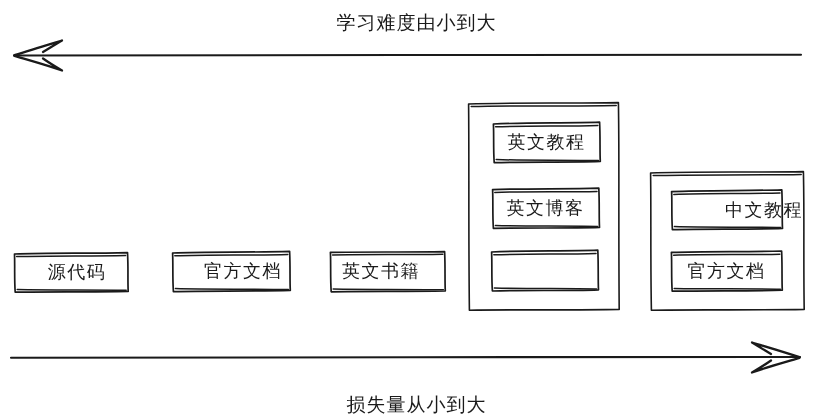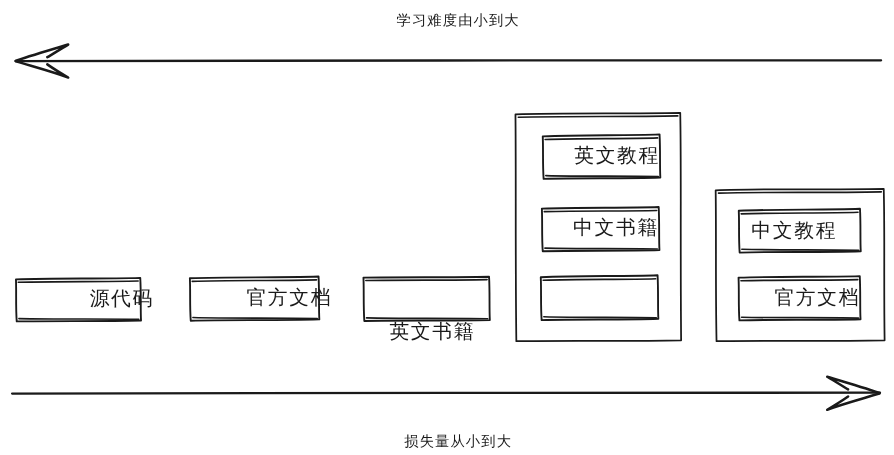--- a/index.html
+++ b/index.html
@@ -14,21 +14,21 @@
     position: relative;
     width: 813px;
     height: 414px;
     background: #ffffff;
     overflow: hidden;
   }
 
   
   .axis-label {
     position: absolute;
-    font-size: 13px;
+    font-size: 19px;
     color: #1a1a1a;
     letter-spacing: 1px;
     white-space: nowrap;
     text-align: center;
     font-family: "DejaVu Sans", "Liberation Sans", sans-serif;
     padding-left: 20px;
   }
   #top-label { left: 0; right: 0; top: 10px; }
   #bottom-label { left: 0; right: 0; top: 392px; }
 
@@ -52,21 +52,21 @@
   #sketch .box-line-thin { stroke-width: 1.5; }
   #sketch .group-line { stroke-width: 1.6; }
 
   
   .node-text {
     position: absolute;
     font-size: 18px;
     color: #1a1a1a;
     letter-spacing: 1.5px;
     white-space: nowrap;
-    text-align: right;
+    text-align: center;
     line-height: 1;
     font-family: "DejaVu Sans", "Liberation Sans", sans-serif;
   }
 
   
   .hit {
     position: absolute;
     background: transparent;
   }
 </style>
@@ -180,28 +180,28 @@
       <path class="stroke box-line-thin" d="M 673.6,255.2 C 709,254.2 748,255.0 779.8,254.2"></path>
       <path class="stroke box-line-thin" d="M 674.2,288.4 C 709,289.2 748,288.4 780.4,289.2"></path>
     </g>
 
   </svg>
 
   <div class="node-text" style="left:14px; top:263px; width:126px;">源代码</div>
 
   <div class="node-text" style="left:172px; top:262px; width:118px;padding-left:12px;">官方文档</div>
 
-  <div class="node-text" style="left:330px; top:262px; width:102px;margin-top:31px;">英文书籍</div>
+  <div class="node-text" style="left:330px; top:262px; width:102px;">英文书籍</div>
 
   <div class="node-text" style="left:493px; top:133px; width:107px;">英文教程</div>
 
-  <div class="node-text" style="left:492px; top:199px; width:107px;">中文书籍</div>
-
-
-  <div class="node-text" style="left:671px; top:201px; width:90px;">中文教程</div>
+  <div class="node-text" style="left:492px; top:199px; width:107px;">英文博客</div>
+
+
+  <div class="node-text" style="left:671px; top:201px; width:90px;padding-left:48px;">中文教程</div>
 
   <div class="node-text" style="left:671px; top:262px; width:111px;">官方文档</div>
 
   <div class="hit" style="left:14px;  top:252px; width:115px; height:41px;"></div>
   <div class="hit" style="left:172px; top:251px; width:119px; height:41px;"></div>
   <div class="hit" style="left:330px; top:251px; width:116px; height:41px;"></div>
   <div class="hit" style="left:493px; top:122px; width:108px; height:41px;"></div>
   <div class="hit" style="left:492px; top:188px; width:108px; height:41px;"></div>
   <div class="hit" style="left:491px; top:250px; width:108px; height:41px;"></div>
   <div class="hit" style="left:671px; top:189px; width:112px; height:41px;"></div>

